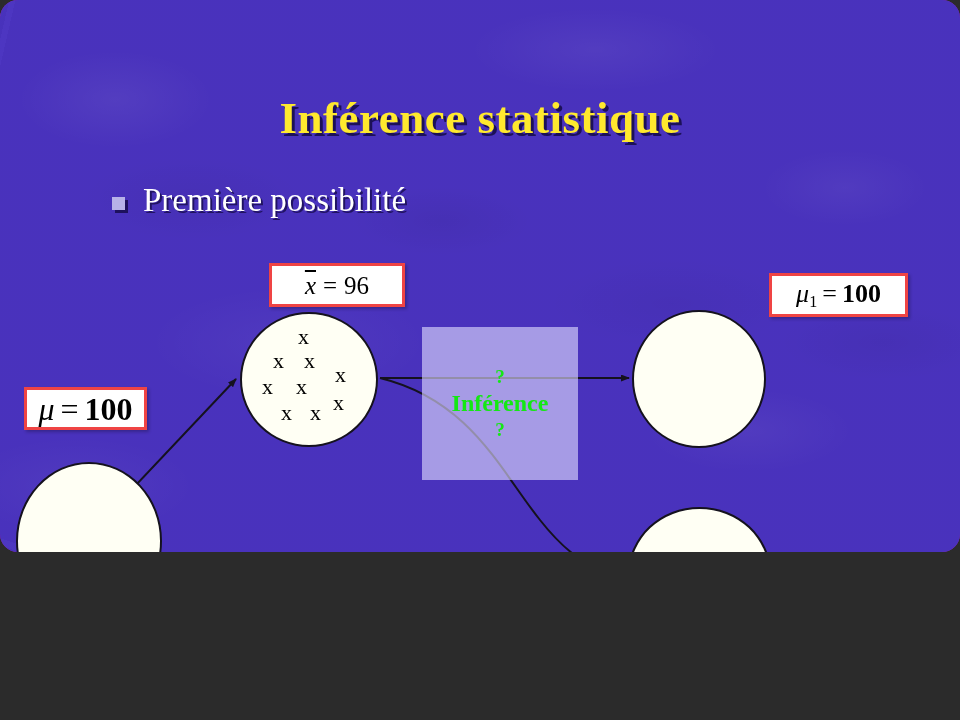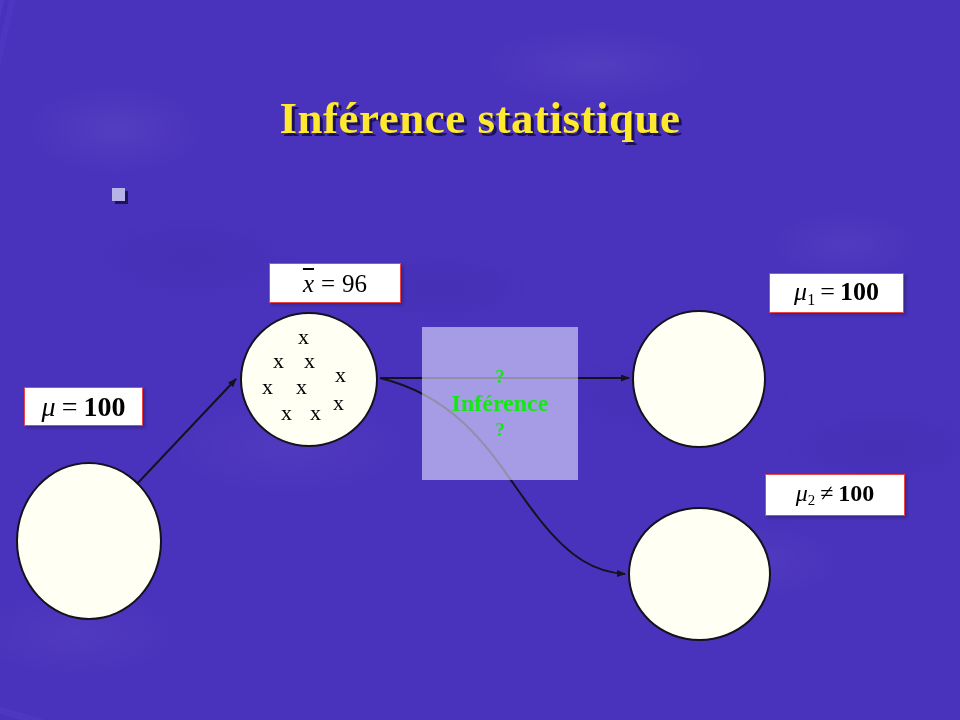--- a/index.html
+++ b/index.html
@@ -4,25 +4,26 @@
 <title>Inférence statistique</title>
 <style>
   html, body {
     margin: 0;
     padding: 0;
     background: #2b2b2b;
   }
   #slide {
     position: relative;
     width: 960px;
-    height: 720px;
+    height: 552px;
     overflow: hidden;
     background: #a21caf;
     font-family: "Liberation Serif", "DejaVu Serif", serif;
     user-select: none;
+    border-radius: 18px;
   }
   
   #bg-texture {
     position: absolute;
     inset: 0;
     background-color: #4b34c4;
     background-image:
       radial-gradient(ellipse 140px 70px at 12% 18%, rgba(255,255,255,0.055), rgba(255,255,255,0) 70%),
       radial-gradient(ellipse 180px 60px at 62% 9%, rgba(255,255,255,0.05), rgba(255,255,255,0) 70%),
       radial-gradient(ellipse 120px 55px at 88% 34%, rgba(255,255,255,0.045), rgba(255,255,255,0) 70%),
@@ -74,21 +75,21 @@
     font-size: 33px;
     color: #ffffff;
     text-shadow: 2px 2px 0 rgba(20,10,70,0.75);
     white-space: nowrap;
   }
 
   
   .formula-box {
     position: absolute;
     background: #ffffff;
-    border: 1px solid #ef4444;
+    border: 3px solid #ef4444;
     display: flex;
     align-items: center;
     justify-content: center;
     color: #000000;
     box-shadow: 2px 2px 3px rgba(0,0,0,0.25);
   }
   .formula-box .math {
     font-family: "Liberation Serif", "DejaVu Serif", serif;
     white-space: nowrap;
     line-height: 1;
@@ -149,20 +150,21 @@
 <body>
 
 <div id="slide">
 
   <div id="bg-texture"></div>
 
   <div id="title">Inférence statistique</div>
 
   <div id="bullet-row">
     <div id="bullet-marker"></div>
+    <div id="bullet-text">Première possibilité</div>
   </div>
 
   <svg id="arrow-layer" width="960" height="720" viewBox="0 0 960 720">
     <defs>
       <marker id="arrowhead" markerWidth="9" markerHeight="7" refX="8" refY="3.5" orient="auto" markerUnits="userSpaceOnUse">
         <polygon points="0 0, 9 3.5, 0 7" fill="#15121e"></polygon>
       </marker>
     </defs>
 
     <line x1="52" y1="574" x2="236" y2="379" stroke="#15121e" stroke-width="2" marker-end="url(#arrowhead)"></line>
@@ -196,30 +198,25 @@
     <div class="inf-line inf-q">?</div>
   </div>
 
   <div class="formula-box" id="formula-sample-mean" style="left:269px; top:263px; width:130px; height:38px;">
     <span class="math" style="font-size:25px;">
       <span class="mi ovl">x</span><span style="padding:0 7px;">=</span><span class="mn">96</span>
     </span>
   </div>
 
   <div class="formula-box" id="formula-population-mu" style="left:24px; top:387px; width:117px; height:37px;">
-    <span class="math" style="font-size:28px;">
+    <span class="math" style="font-size:32px;">
       <span class="mi">μ</span><span style="padding:0 6px;">=</span><span class="mn" style="font-weight:bold;">100</span>
     </span>
   </div>
 
   <div class="formula-box" id="formula-mu-one" style="left:769px; top:273px; width:133px; height:38px;">
     <span class="math" style="font-size:26px;">
       <span class="mi">μ</span><span class="sub">1</span><span style="padding:0 5px;">=</span><span class="mn" style="font-weight:bold;">100</span>
     </span>
   </div>
 
-  <div class="formula-box" id="formula-mu-two" style="left:765px; top:474px; width:138px; height:40px;">
-    <span class="math" style="font-size:24px;">
-      <span class="mi">μ</span><span class="sub">2</span><span style="padding:0 5px;">≠</span><span class="mn" style="font-weight:bold;">100</span>
-    </span>
-  </div>
 
 </div>
 
 </body></html>

